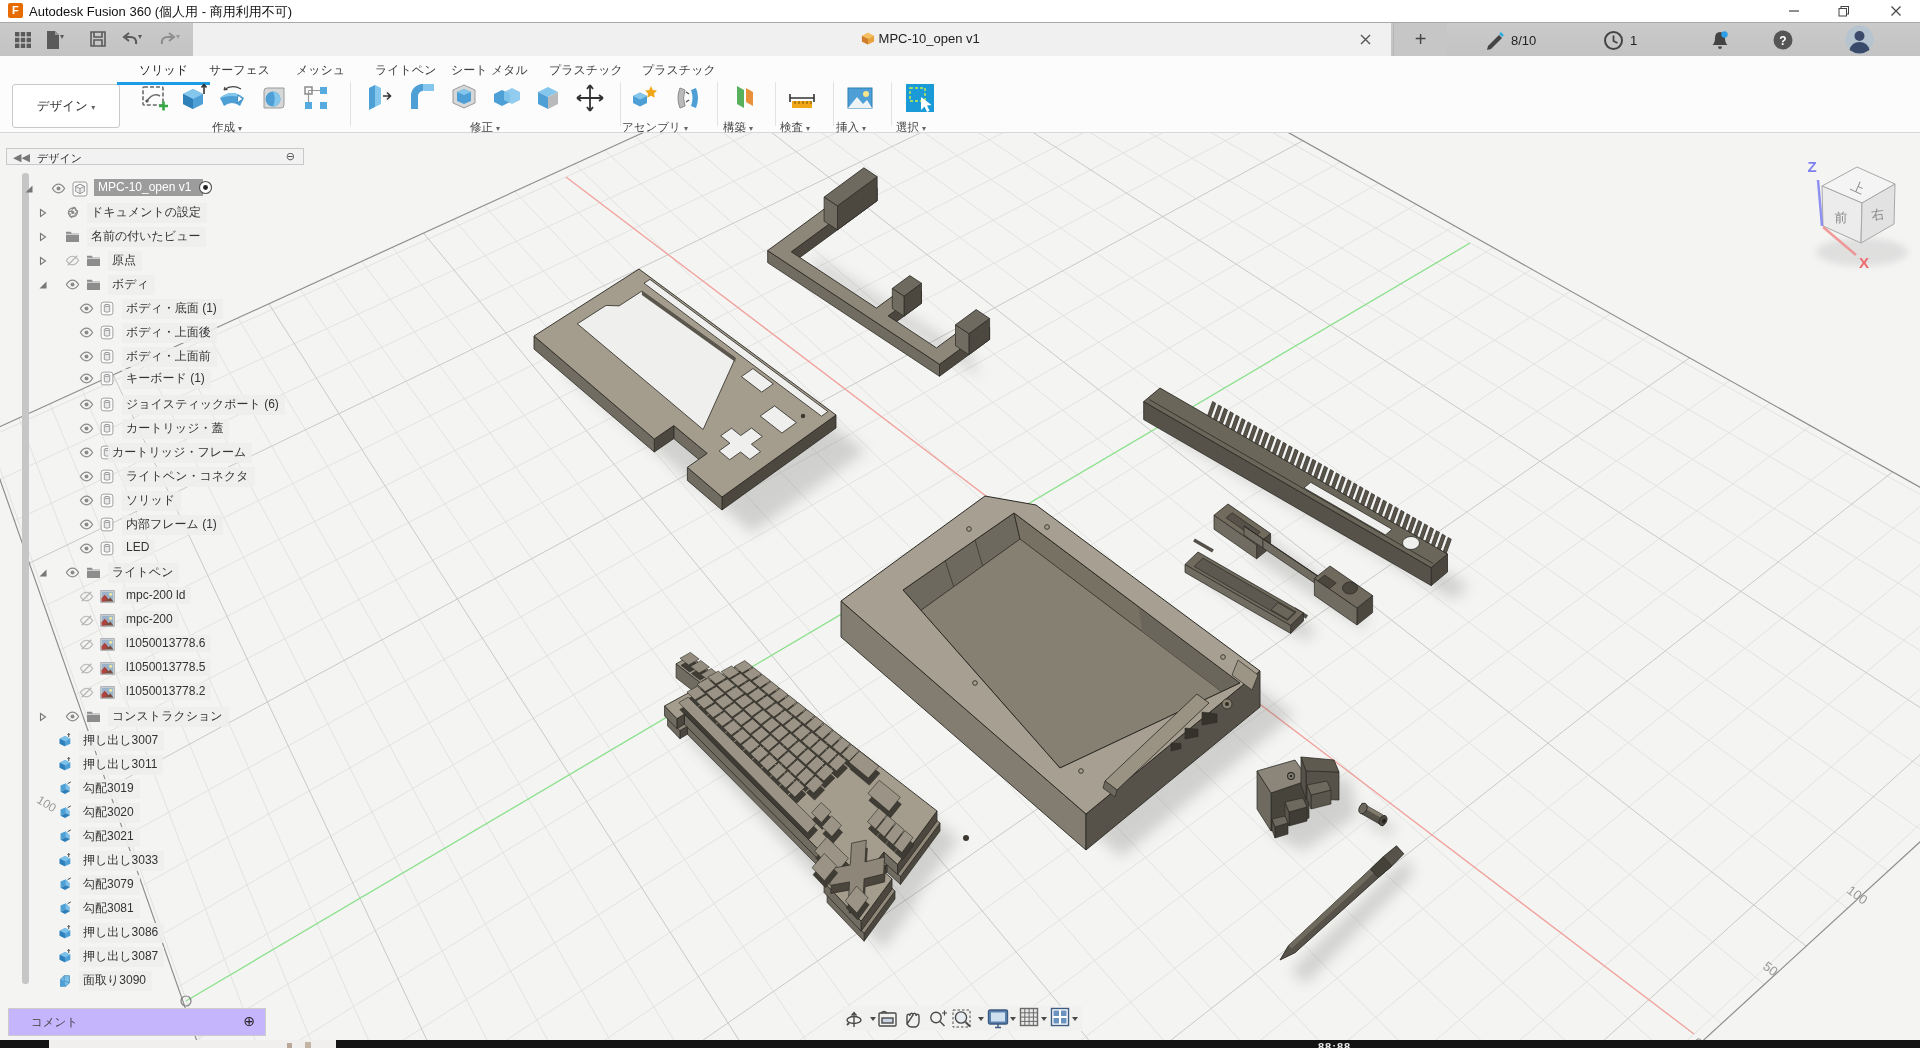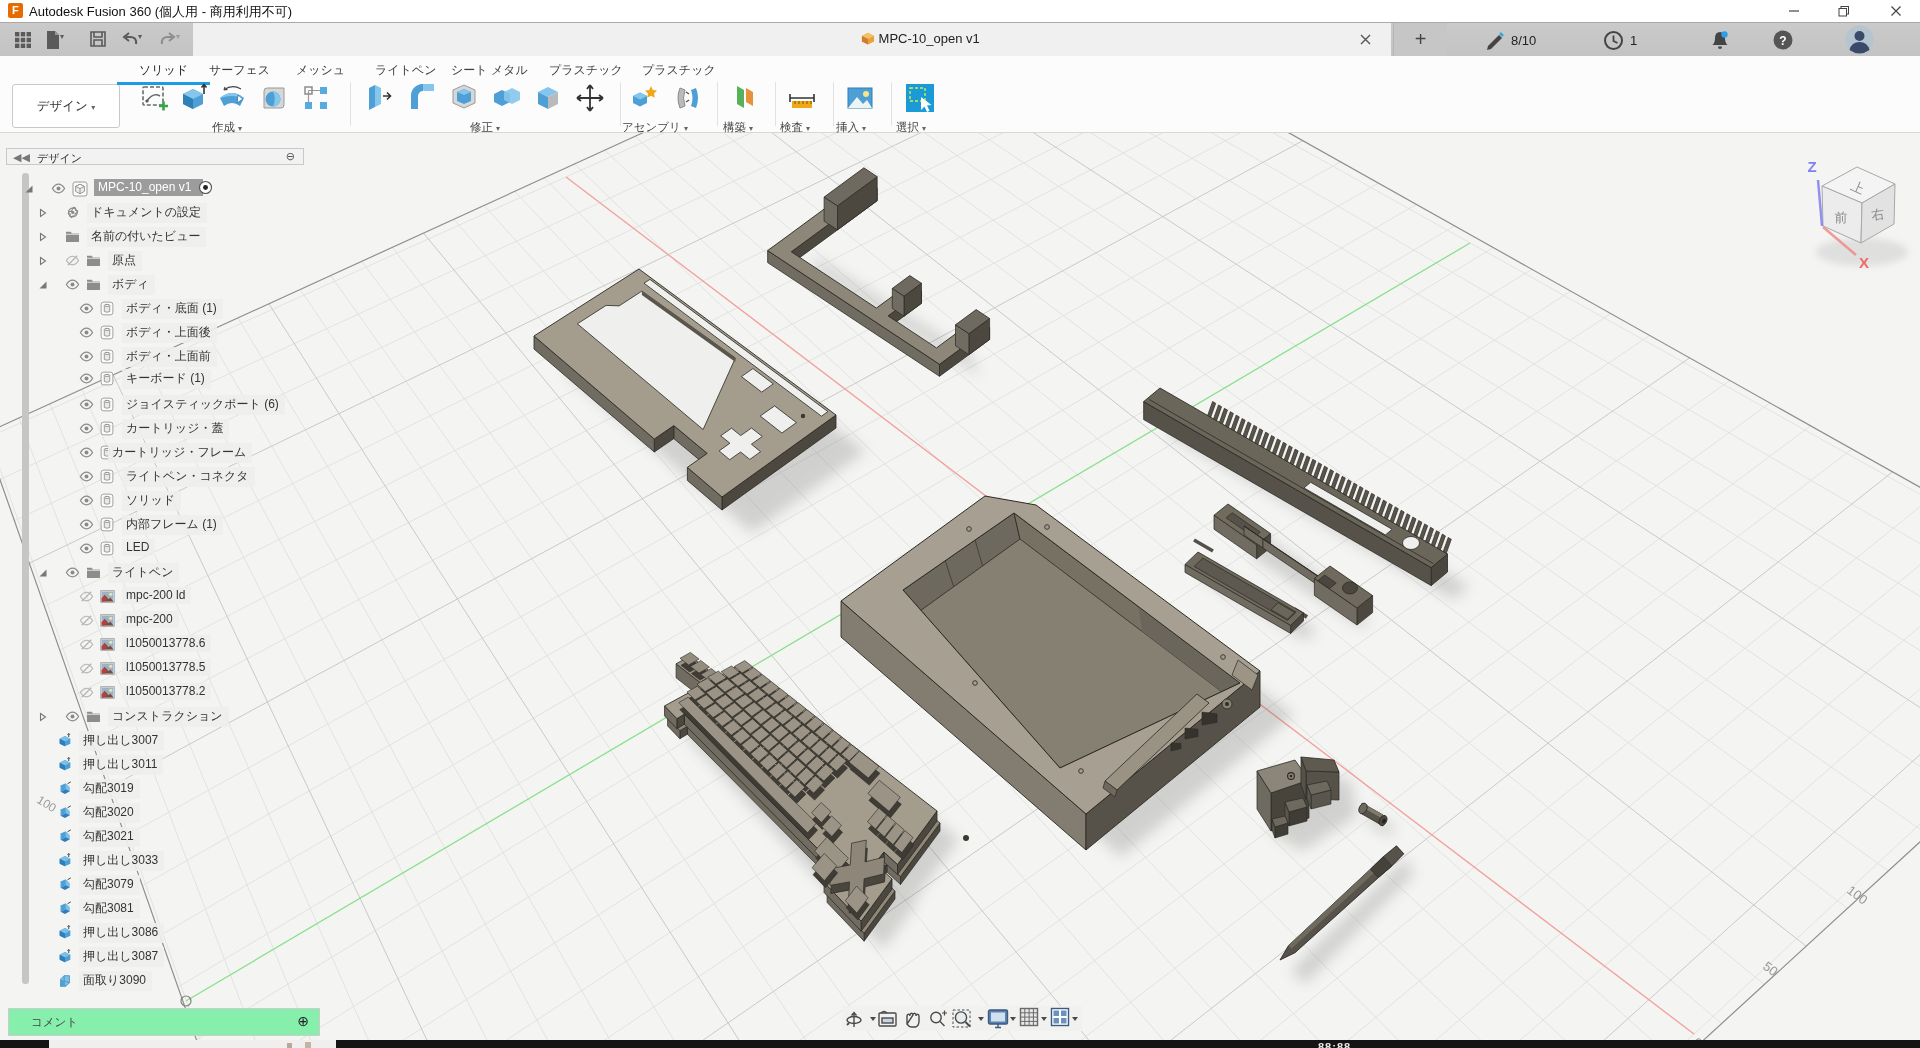--- a/index.html
+++ b/index.html
@@ -21,21 +21,21 @@
 .dar{font-size:8px;color:#666}
 #designbtn{position:absolute;left:12px;top:28px;width:108px;height:44px;border:1px solid #c9c9c9;border-radius:3px;background:#fff;font-size:12.5px;color:#333;text-align:center;line-height:42px}
 #viewport{position:absolute;left:0;top:0;width:1920px;height:1048px;z-index:1}
 #browser{position:absolute;left:0;top:0;width:330px;height:1048px;z-index:20}
 #bheader{position:absolute;left:6px;top:148px;width:298px;height:17px;background:#f2f2f2;border:1px solid #c9c9c9;font-size:11px;color:#333}
 .trow{position:absolute;left:0;height:22px;width:330px}
 .ti{position:absolute;top:3px}
 .lbl{position:absolute;top:2px;font-size:12px;color:#333;background:rgba(238,238,238,0.92);padding:1px 6px 2px 4px;white-space:nowrap}
 .lbl.sel{background:#9c9c9c;color:#fff;padding-right:12px}
 #scroll{position:absolute;left:22px;top:173px;width:7px;height:811px;background:#c6c6c6;border-radius:3px}
-#comment{position:absolute;left:8px;top:1008px;width:312px;height:28px;background:#86efac;border:1px solid #ccc;font-size:11.5px;color:#444;z-index:20}
+#comment{position:absolute;left:8px;top:1008px;width:258px;height:28px;background:#c4b5fd;border:1px solid #ccc;font-size:11.5px;color:#444;z-index:20}
 #taskbar{position:absolute;left:0;top:1040px;width:1920px;height:8px;background:#141414;z-index:40}
 #taskwin{position:absolute;left:49px;top:0;width:287px;height:9px;background:#f0efed}
 </style></head><body>
 <svg id="viewport" width="1920" height="1048" viewBox="0 0 1920 1048">
     <defs>
       <filter id="blur8" x="-30%" y="-30%" width="160%" height="160%">
         <feGaussianBlur stdDeviation="7"></feGaussianBlur>
       </filter>
       <filter id="blur4" x="-40%" y="-40%" width="180%" height="180%">
         <feGaussianBlur stdDeviation="3.5"></feGaussianBlur>

